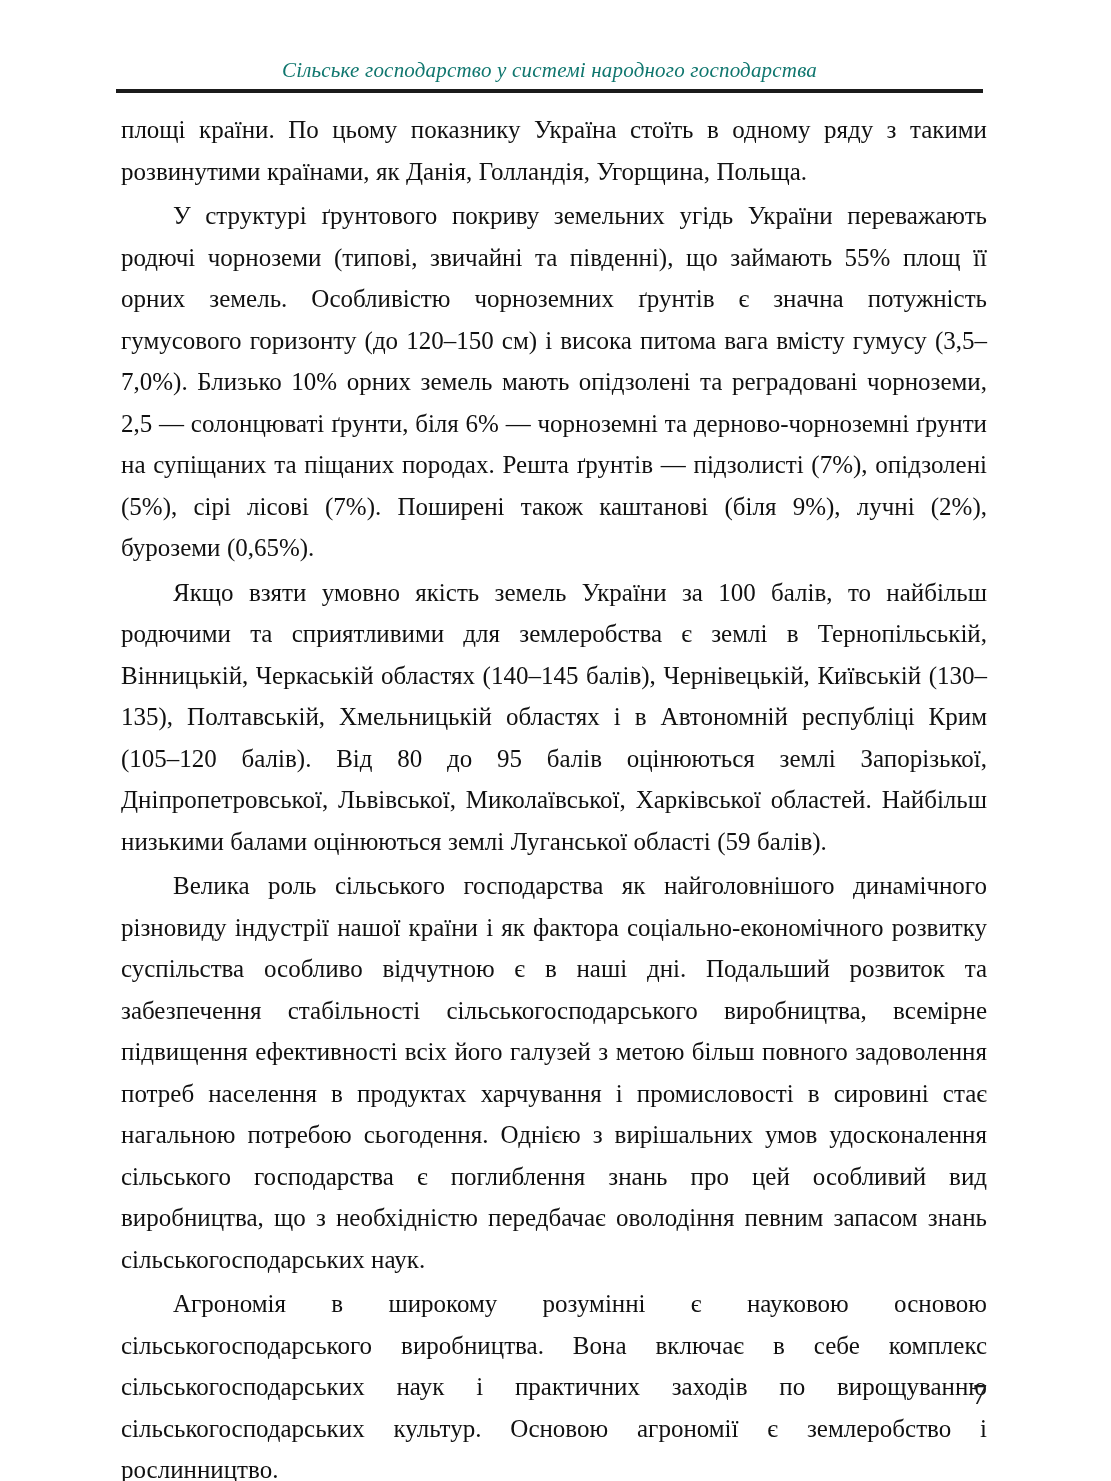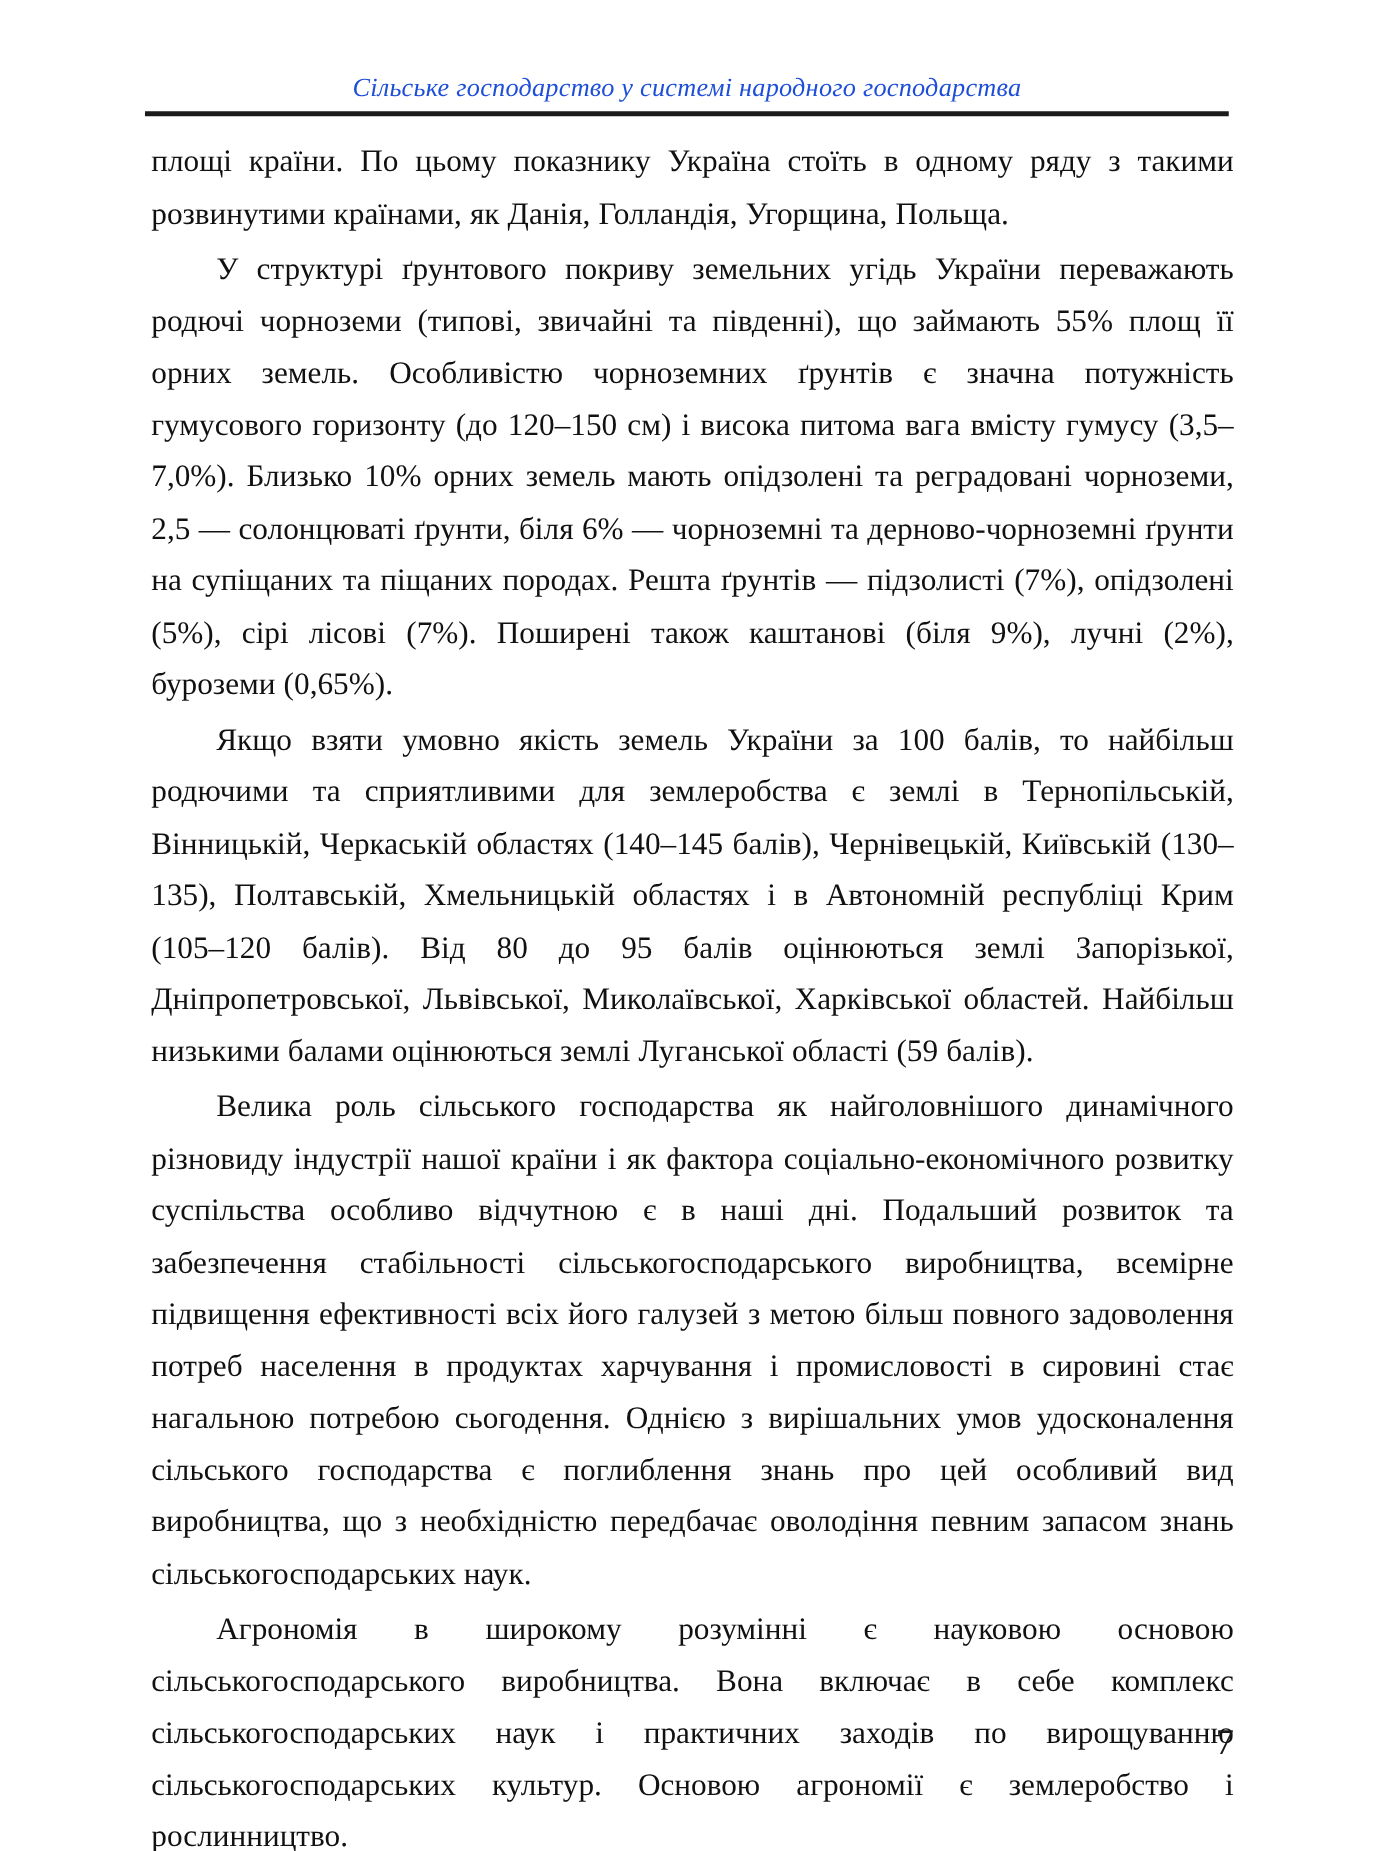--- a/index.html
+++ b/index.html
@@ -22,21 +22,21 @@
   
   .running-head {
     position: absolute;
     left: 116px;
     top: 58px;
     width: 867px;
     text-align: center;
     font-style: italic;
     font-size: 21px;
     letter-spacing: 0.2px;
-    color: #1d4ed8;
+    color: #0f766e;
     white-space: nowrap;
   }
   .head-rule {
     position: absolute;
     left: 116px;
     top: 89px;
     width: 867px;
     height: 4px;
     background: #1b1b1b;
   }

